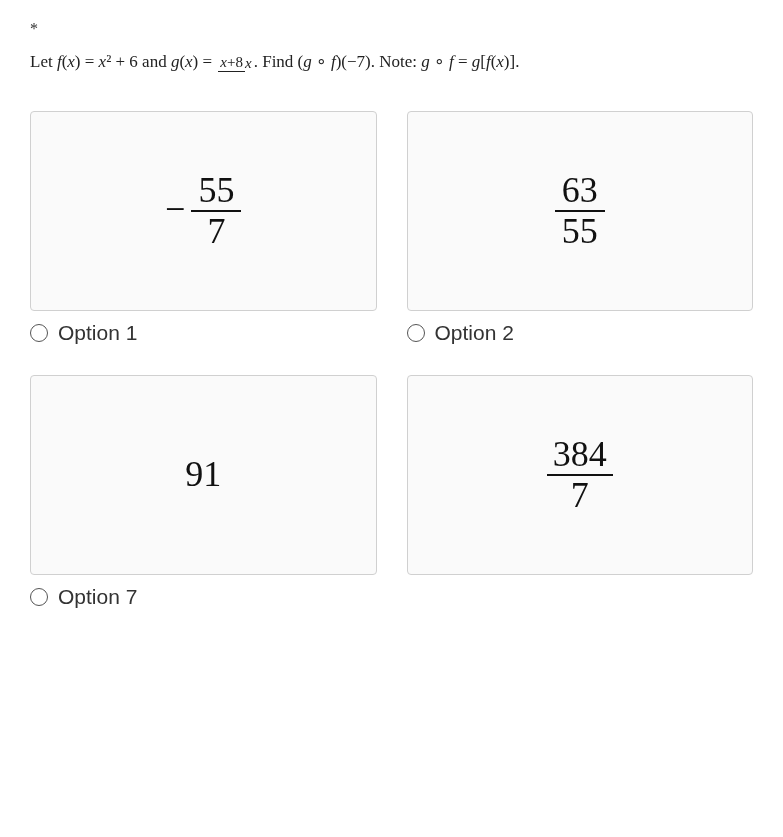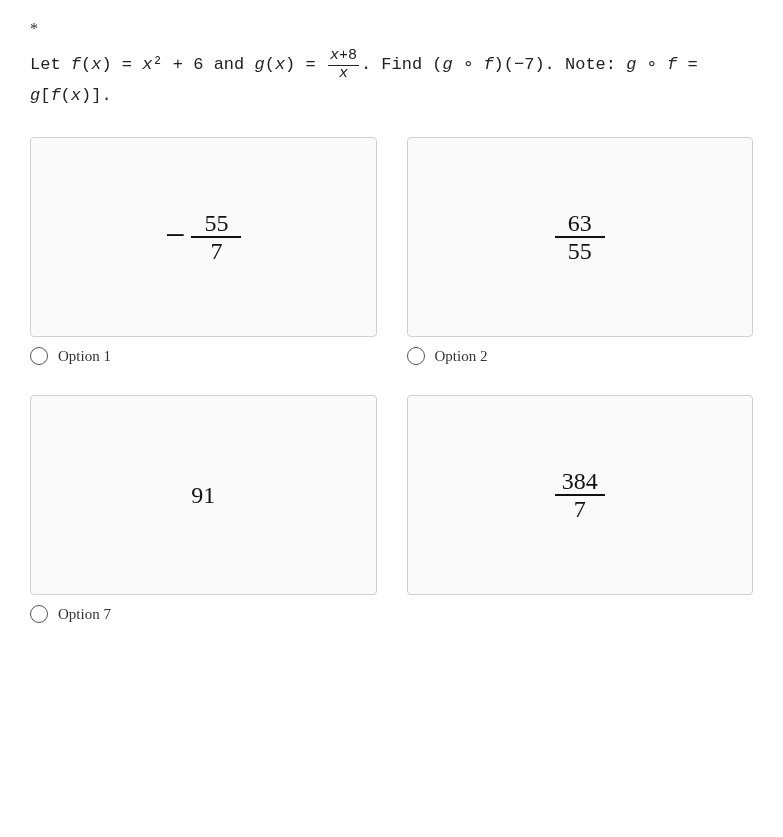--- a/index.html
+++ b/index.html
@@ -14,28 +14,27 @@
 
     .asterisk {
       font-size: 16px;
       color: #333;
       margin-bottom: 10px;
     }
 
     .question {
       font-size: 17px;
       color: #222;
-      margin-bottom: 28px;
+      margin-bottom: 36px;
       line-height: 1.6;
-      font-family: Liberation Mono, monospace;
     }
 
     .question .fraction-inline {
       display: inline-flex;
-      flex-direction: column;
+      flex-direction: row;
       align-items: center;
       vertical-align: middle;
       font-size: 15px;
       line-height: 1.1;
       margin: 0 2px;
     }
 
     .question .fraction-inline .fnum {
       border-bottom: 1px solid #222;
       padding: 0 2px;
@@ -60,21 +59,21 @@
       height: 200px;
       display: flex;
       align-items: center;
       justify-content: center;
     }
 
     .fraction-display {
       display: flex;
       flex-direction: column;
       align-items: center;
-      font-size: 24px;
+      font-size: 36px;
       font-weight: 500;
       color: #111;
       line-height: 1.1;
     }
 
     .fraction-display .fnum {
       border-bottom: 2px solid #111;
       padding: 0 6px;
       min-width: 50px;
       text-align: center;
@@ -110,23 +109,23 @@
       width: 18px;
       height: 18px;
       border: 1.5px solid #555;
       border-radius: 50%;
       flex-shrink: 0;
       background: white;
       cursor: pointer;
     }
 
     .option-label-text {
-      font-size: 15px;
+      font-size: 21px;
       color: #333;
-      font-family: Liberation Serif, serif;
+      font-family: Liberation Sans, sans-serif;
     }
   </style>
 </head>
 <body>
 
 <div class="asterisk">*</div>
 
 <div class="question">
   Let <i>f</i>(<i>x</i>) = <i>x</i>² + 6 and <i>g</i>(<i>x</i>) =
   <span class="fraction-inline">

